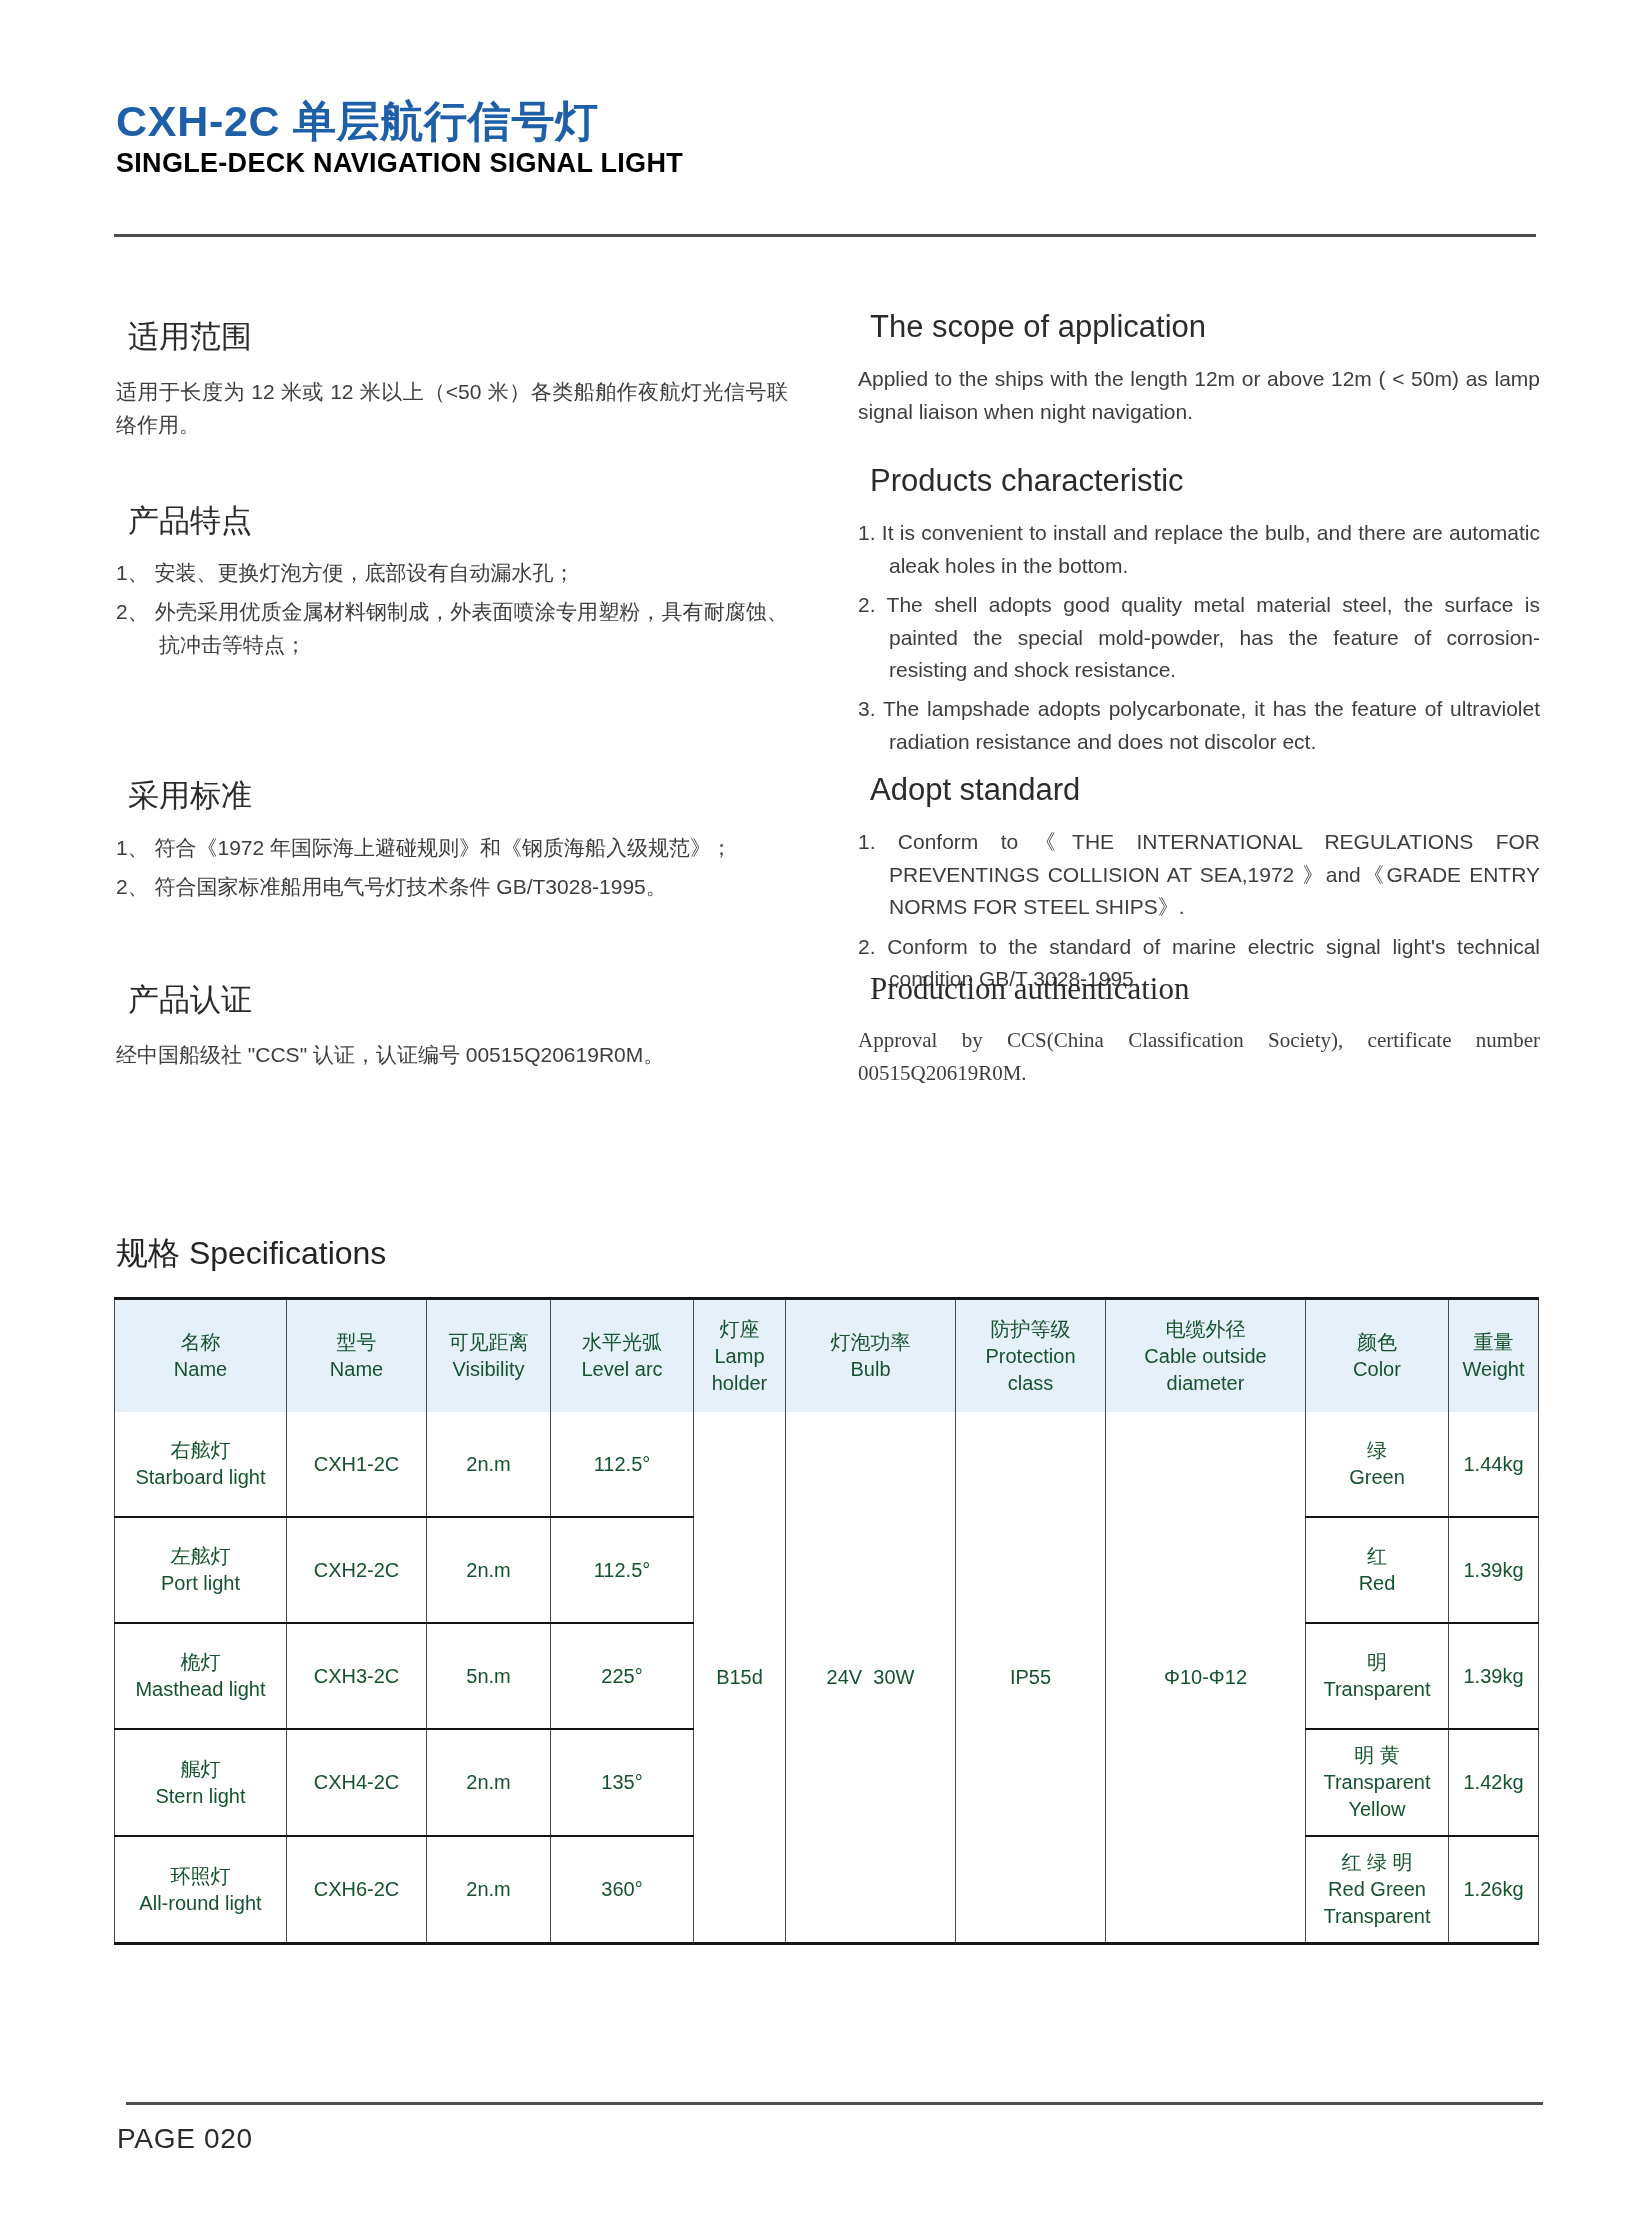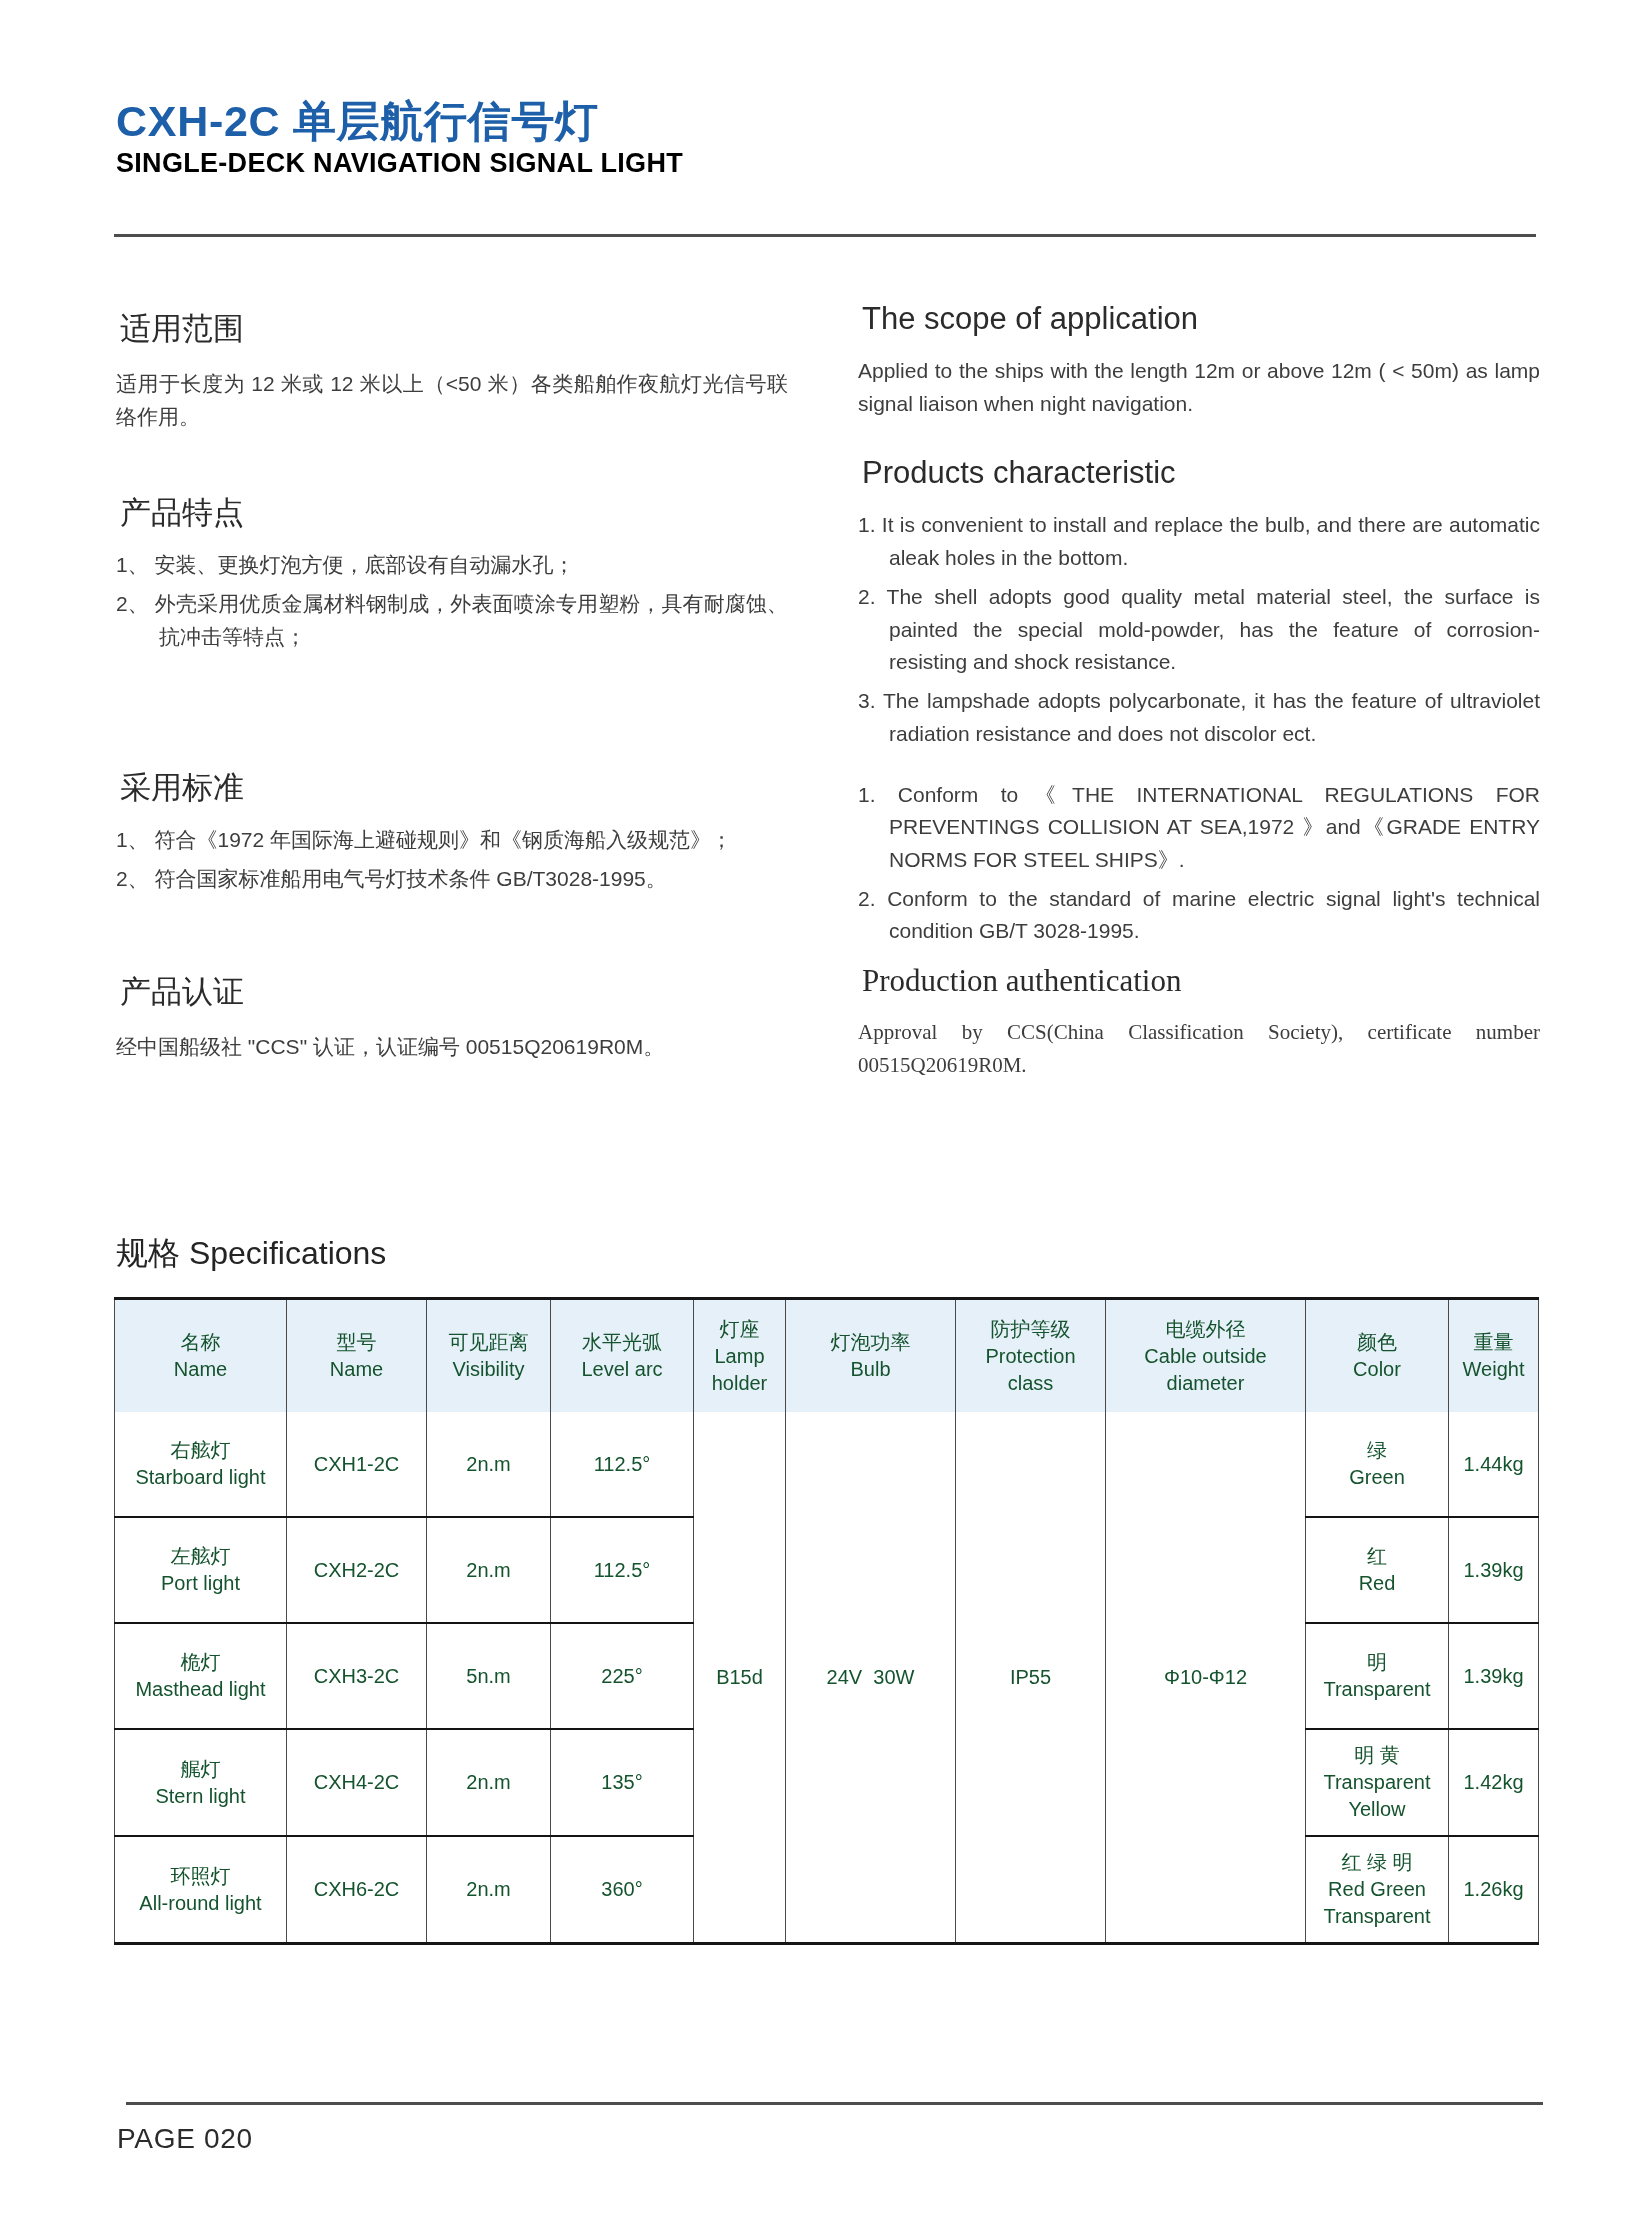--- a/index.html
+++ b/index.html
@@ -36,21 +36,21 @@
     width: 1422px; height: 2.7px; background: #4d4d4d;
   }
 
   
   .columns { position: absolute; left: 116px; top: 286px; width: 1423px; height: 931px; }
   .col { position: absolute; top: 0; height: 100%; }
   .col-zh { left: 0; width: 672px; }
   .col-en { left: 742px; width: 682px; }
   .section { position: absolute; left: 0; width: 100%; }
   .section h3 {
-    margin: 4px;
+    margin: 12px;
     font-size: 31px;
     font-weight: 500;
     color: #2b2b2b;
     line-height: 1.15;
   }
   .section .body {
     margin-top: 20px;
     font-size: 21px;
     line-height: 1.58;
     text-align: justify;
@@ -168,20 +168,21 @@
       </div>
       <div class="section sec-en-features">
         <h3>Products characteristic</h3>
         <div class="items">
           <div class="item">1. It is convenient to install and replace the bulb, and there are automatic aleak holes in the bottom.</div>
           <div class="item">2. The shell adopts good quality metal material steel, the surface is painted the special mold-powder, has the feature of corrosion-resisting and shock resistance.</div>
           <div class="item">3. The lampshade adopts polycarbonate, it has the feature of ultraviolet radiation resistance and does not discolor ect.</div>
         </div>
       </div>
       <div class="section sec-en-standard">
+        <h3>Adopt standard</h3>
         <div class="items">
           <div class="item">1. Conform to《THE INTERNATIONAL REGULATIONS FOR PREVENTINGS COLLISION AT SEA,1972 》and《GRADE ENTRY NORMS FOR STEEL SHIPS》.</div>
           <div class="item">2. Conform to the standard of marine electric signal light's technical condition GB/T 3028-1995.</div>
         </div>
       </div>
       <div class="section sec-en-auth">
         <h3>Production authentication</h3>
         <div class="body">Approval by CCS(China Classification Society), certificate number 00515Q20619R0M.</div>
       </div>
     </div>

